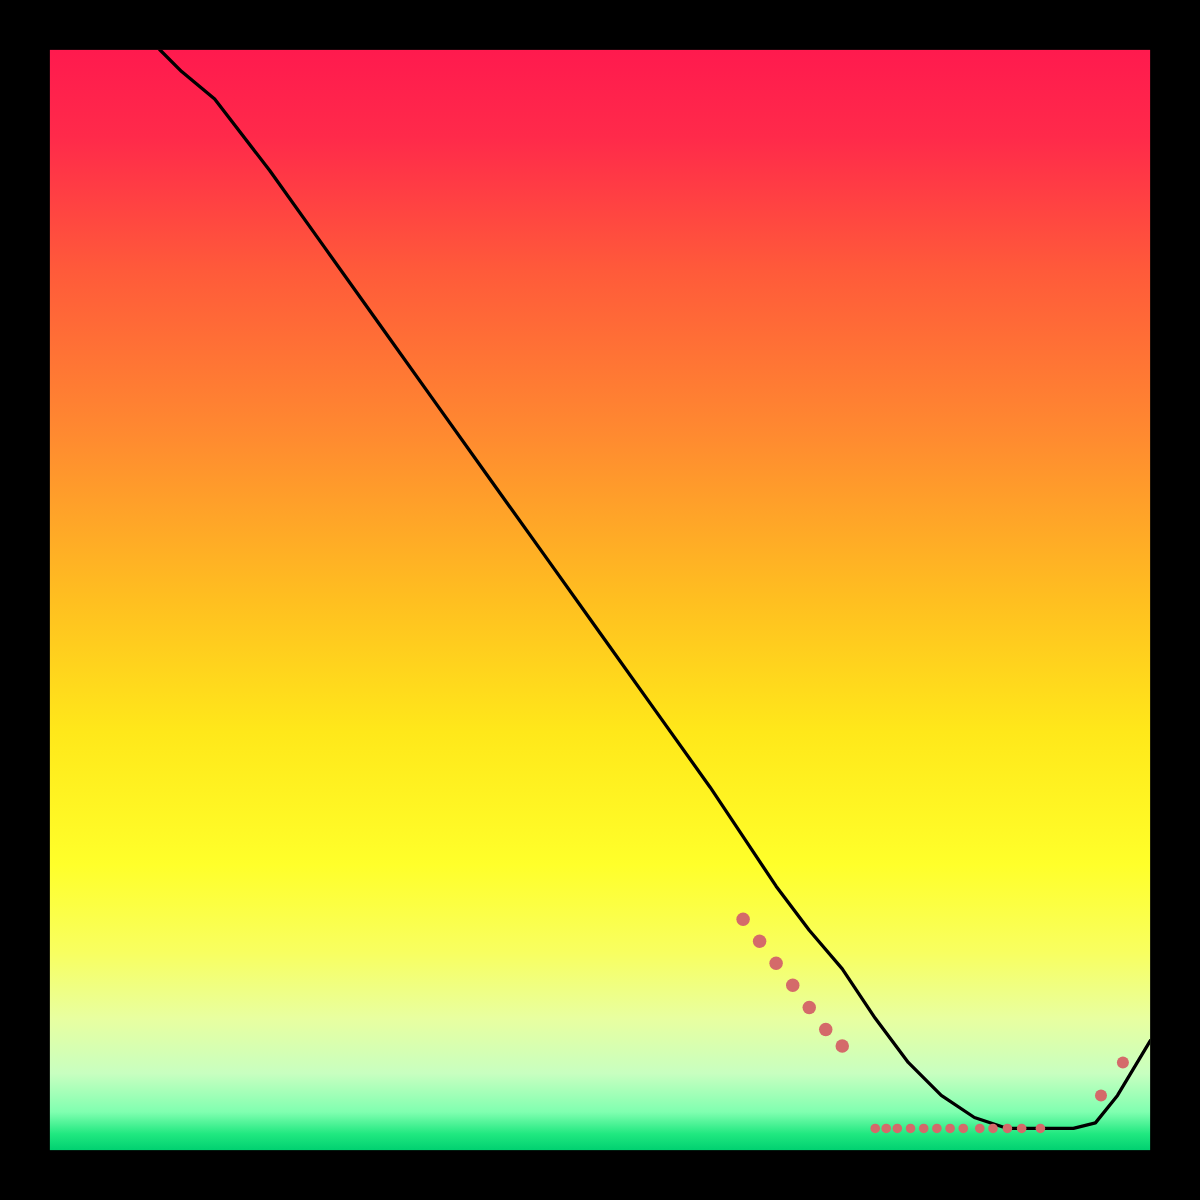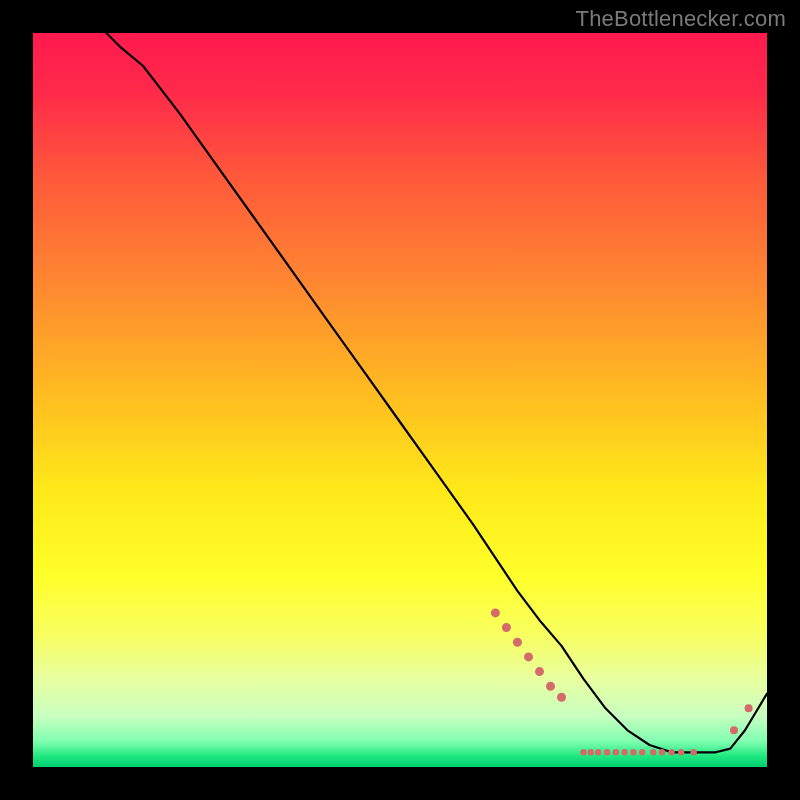--- a/index.html
+++ b/index.html
@@ -34,21 +34,20 @@
     letter-spacing: 0.2px;
     font-weight: 400;
     user-select: none;
   }
   svg { display: block; }
 </style>
 </head>
 <body>
 
 <div class="stage">
-  <div class="watermark">TheBottlenecker.com</div>
 
   <div class="plot">
     <svg id="chart-svg" width="734" height="734" viewBox="0 0 734 734" preserveAspectRatio="none">
       <defs>
         <linearGradient id="bg-grad" x1="0" y1="0" x2="0" y2="1">
             <stop offset="0.00%" stop-color="#ff1a4e"></stop>
             <stop offset="8.00%" stop-color="#ff2a4a"></stop>
             <stop offset="20.00%" stop-color="#ff5a3a"></stop>
             <stop offset="35.00%" stop-color="#ff8a30"></stop>
             <stop offset="50.00%" stop-color="#ffbf20"></stop>

